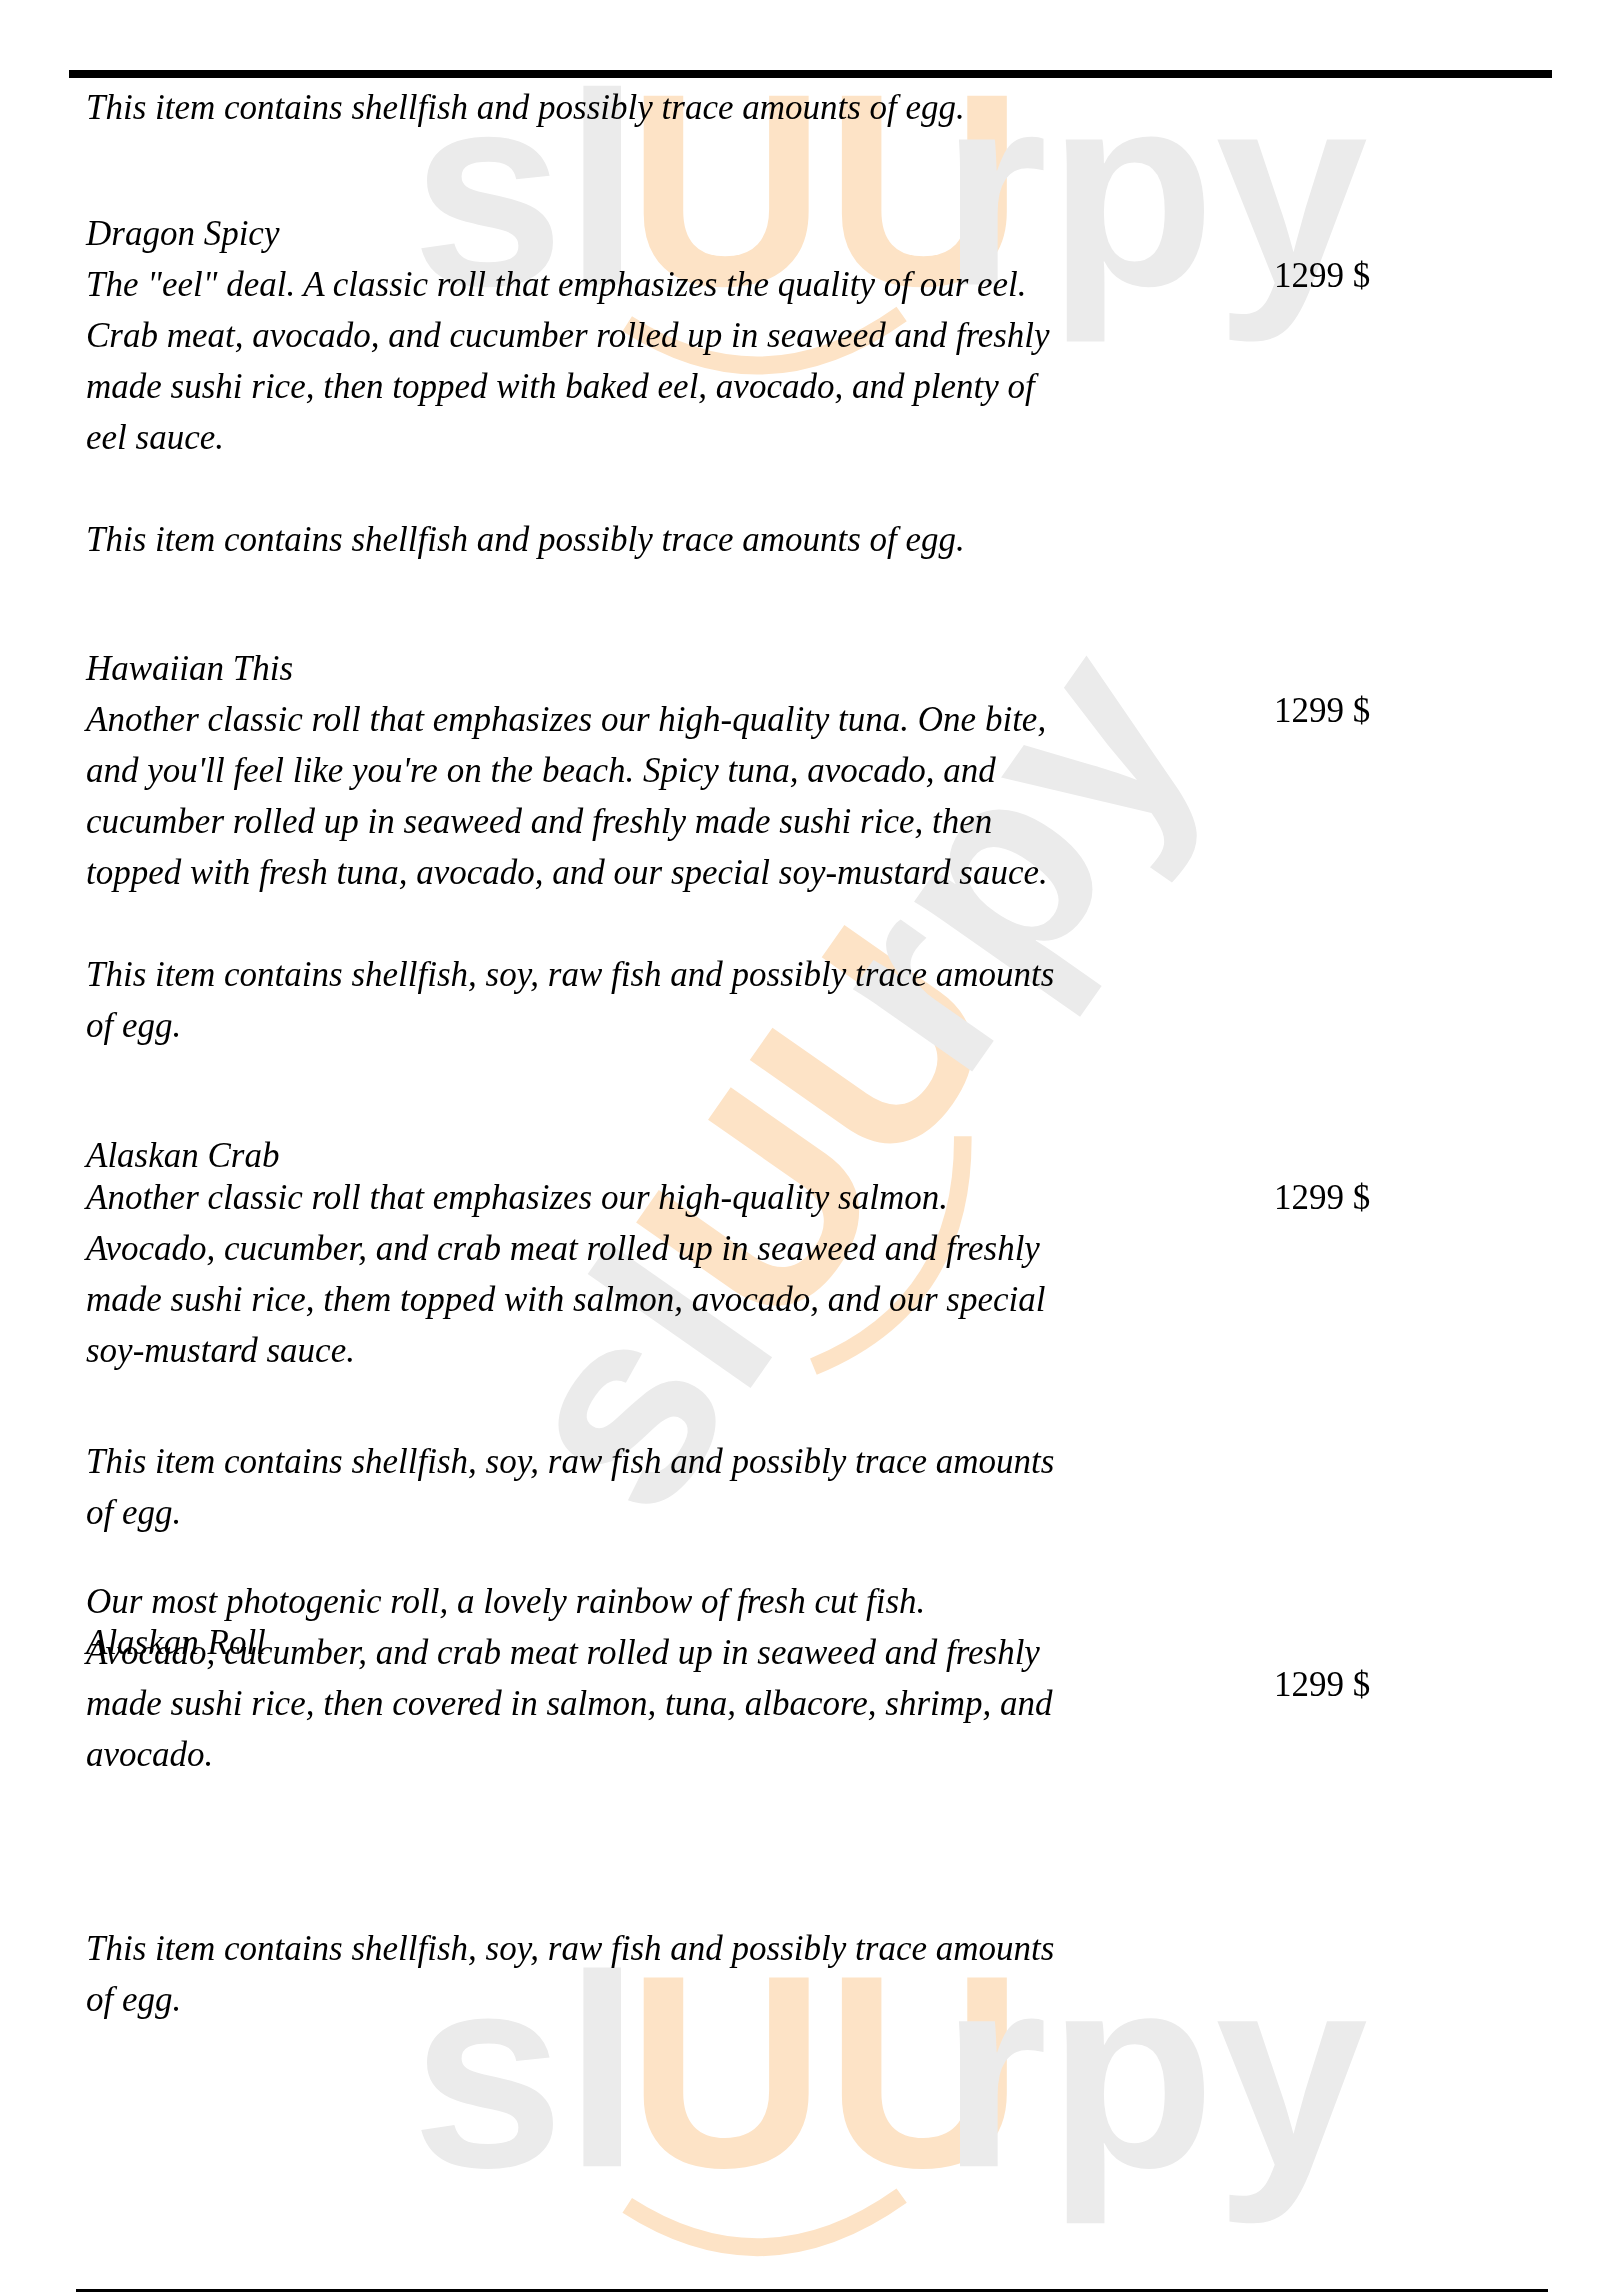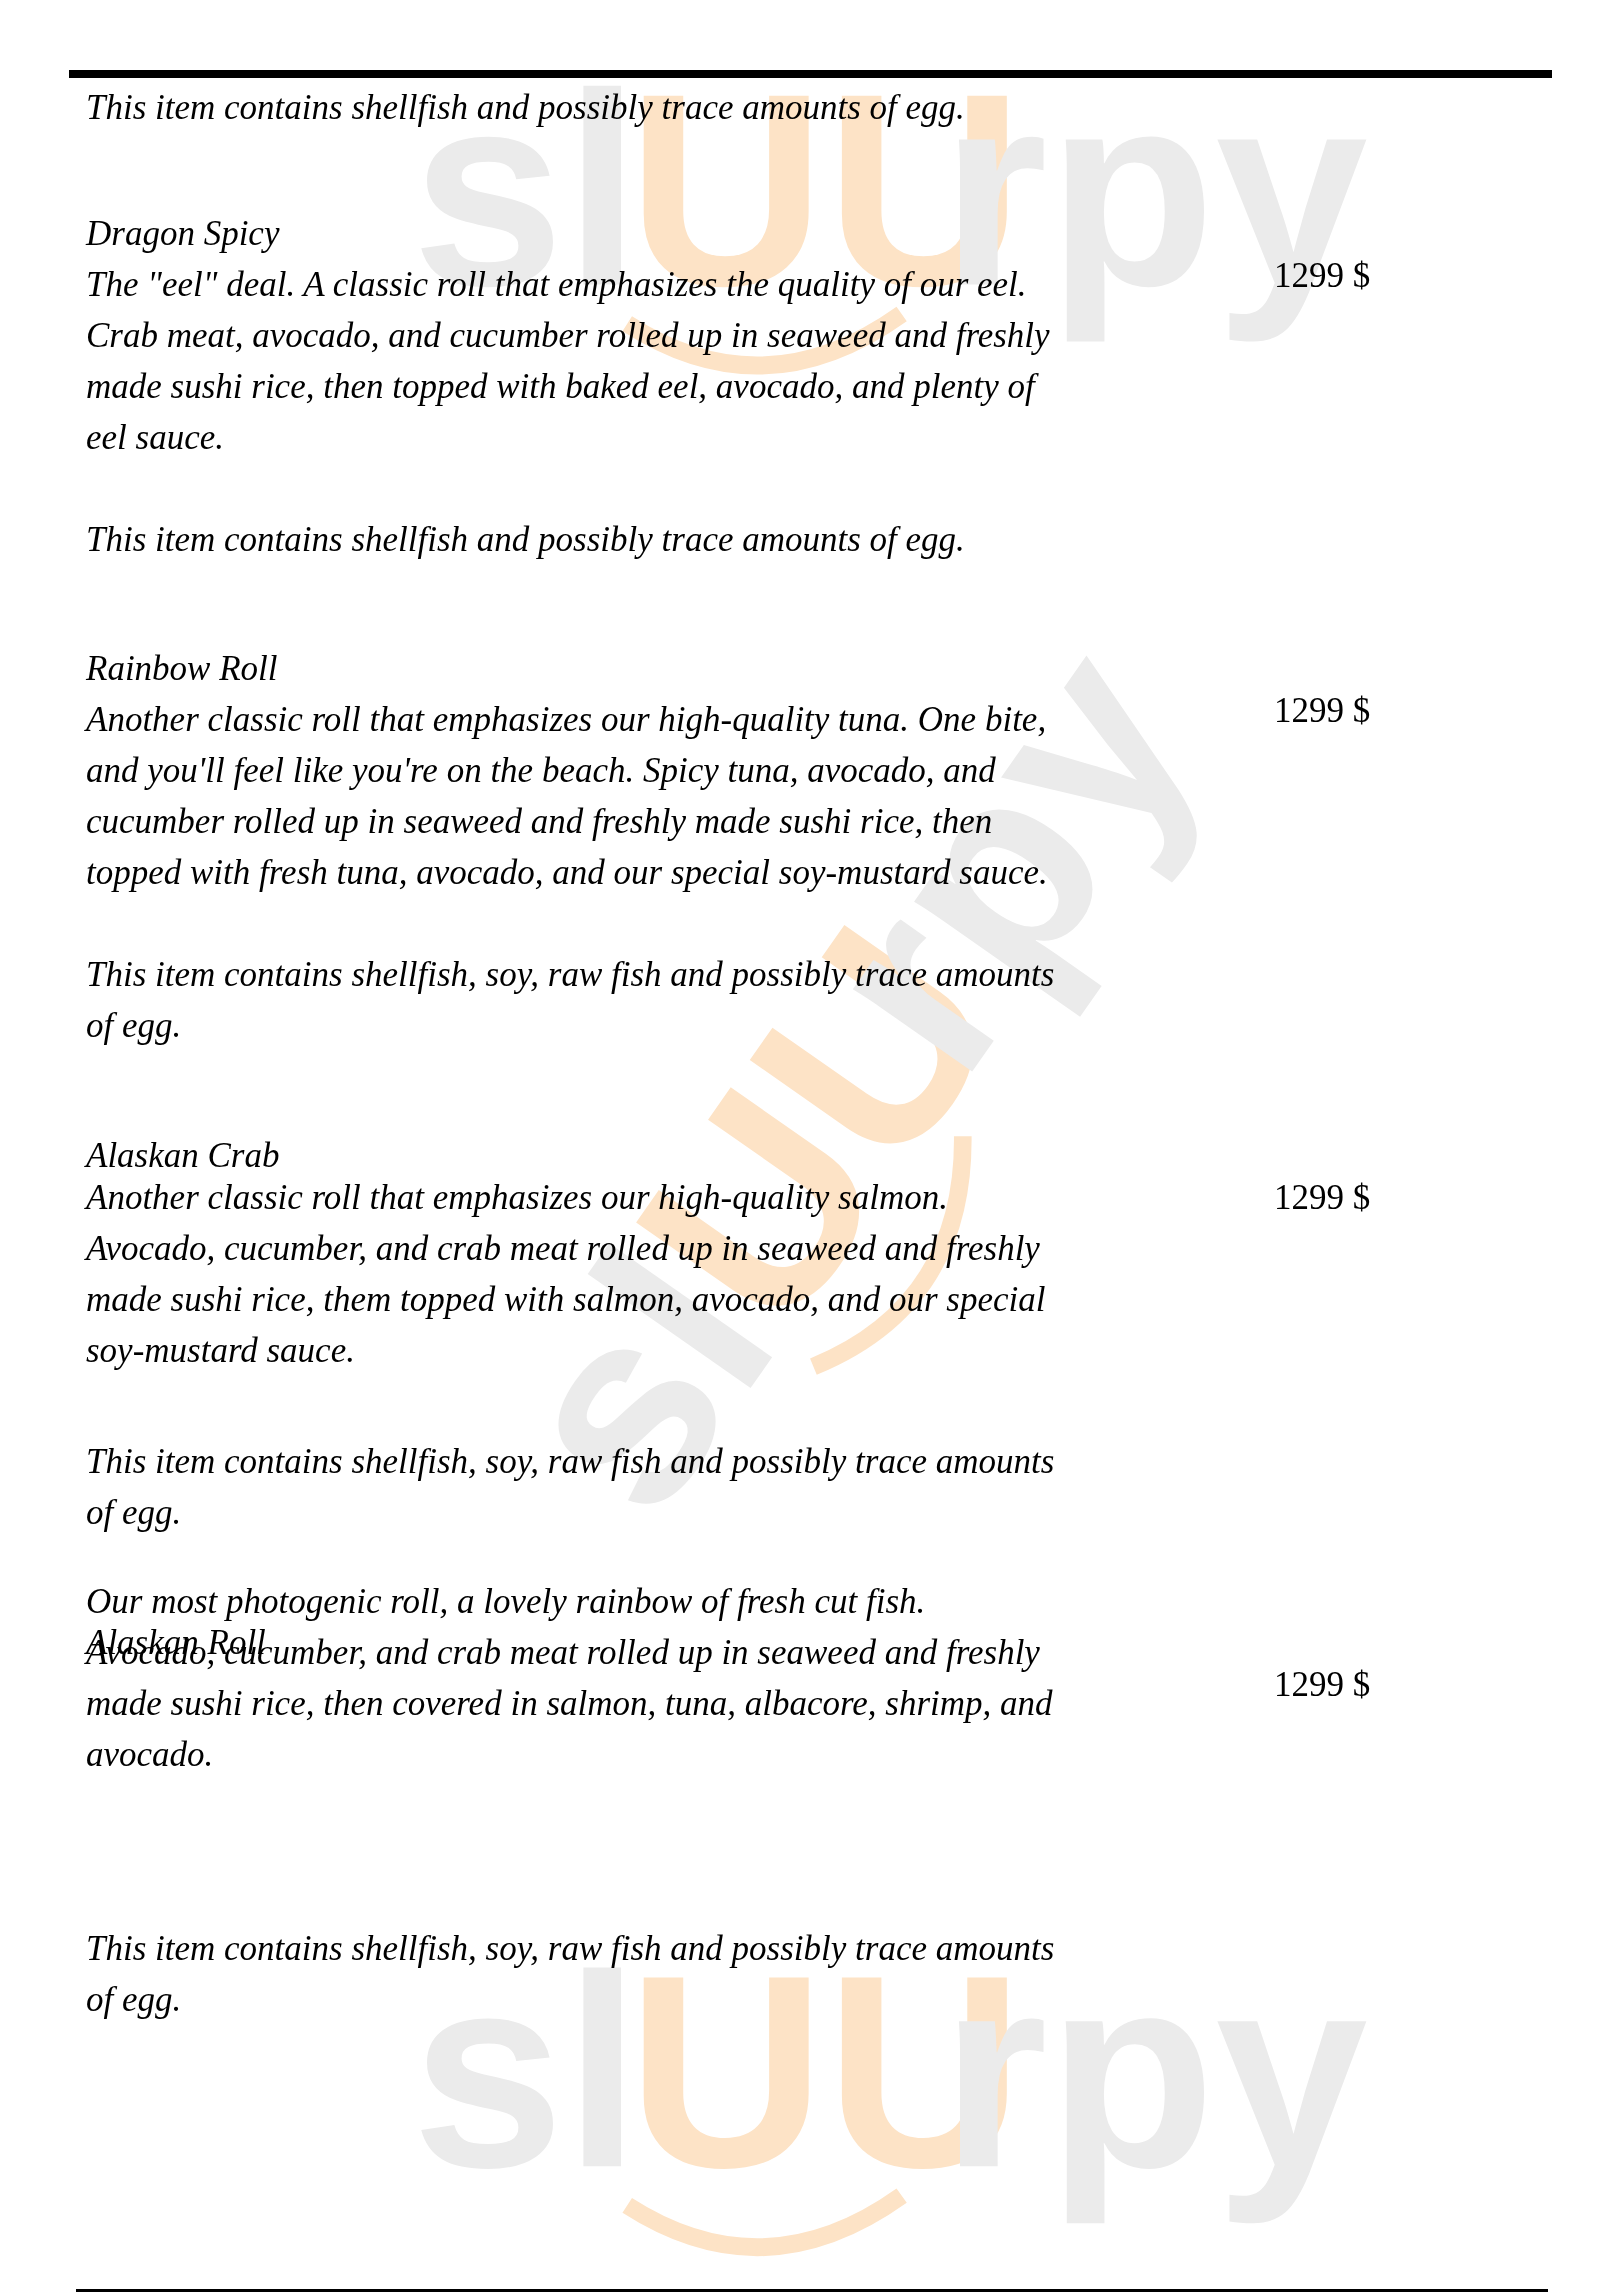--- a/index.html
+++ b/index.html
@@ -46,21 +46,21 @@
     <p class="text" style="top:208px">Dragon Spicy</p>
     <span class="price" style="top:208px">1299 $</span>
     <p class="text" style="top:259px">The "eel" deal. A classic roll that emphasizes the quality of our eel.
 Crab meat, avocado, and cucumber rolled up in seaweed and freshly
 made sushi rice, then topped with baked eel, avocado, and plenty of
 eel sauce.</p>
     <p class="text" style="top:514px">This item contains shellfish and possibly trace amounts of egg.</p>
   </div>
 
   <div>
-    <p class="text" style="top:643px">Rainbow Roll</p>
+    <p class="text" style="top:643px">Hawaiian This</p>
     <span class="price" style="top:643px">1299 $</span>
     <p class="text" style="top:694px">Another classic roll that emphasizes our high-quality tuna. One bite,
 and you'll feel like you're on the beach. Spicy tuna, avocado, and
 cucumber rolled up in seaweed and freshly made sushi rice, then
 topped with fresh tuna, avocado, and our special soy-mustard sauce.</p>
     <p class="text" style="top:949px">This item contains shellfish, soy, raw fish and possibly trace amounts
 of egg.</p>
   </div>
 
   <div>

